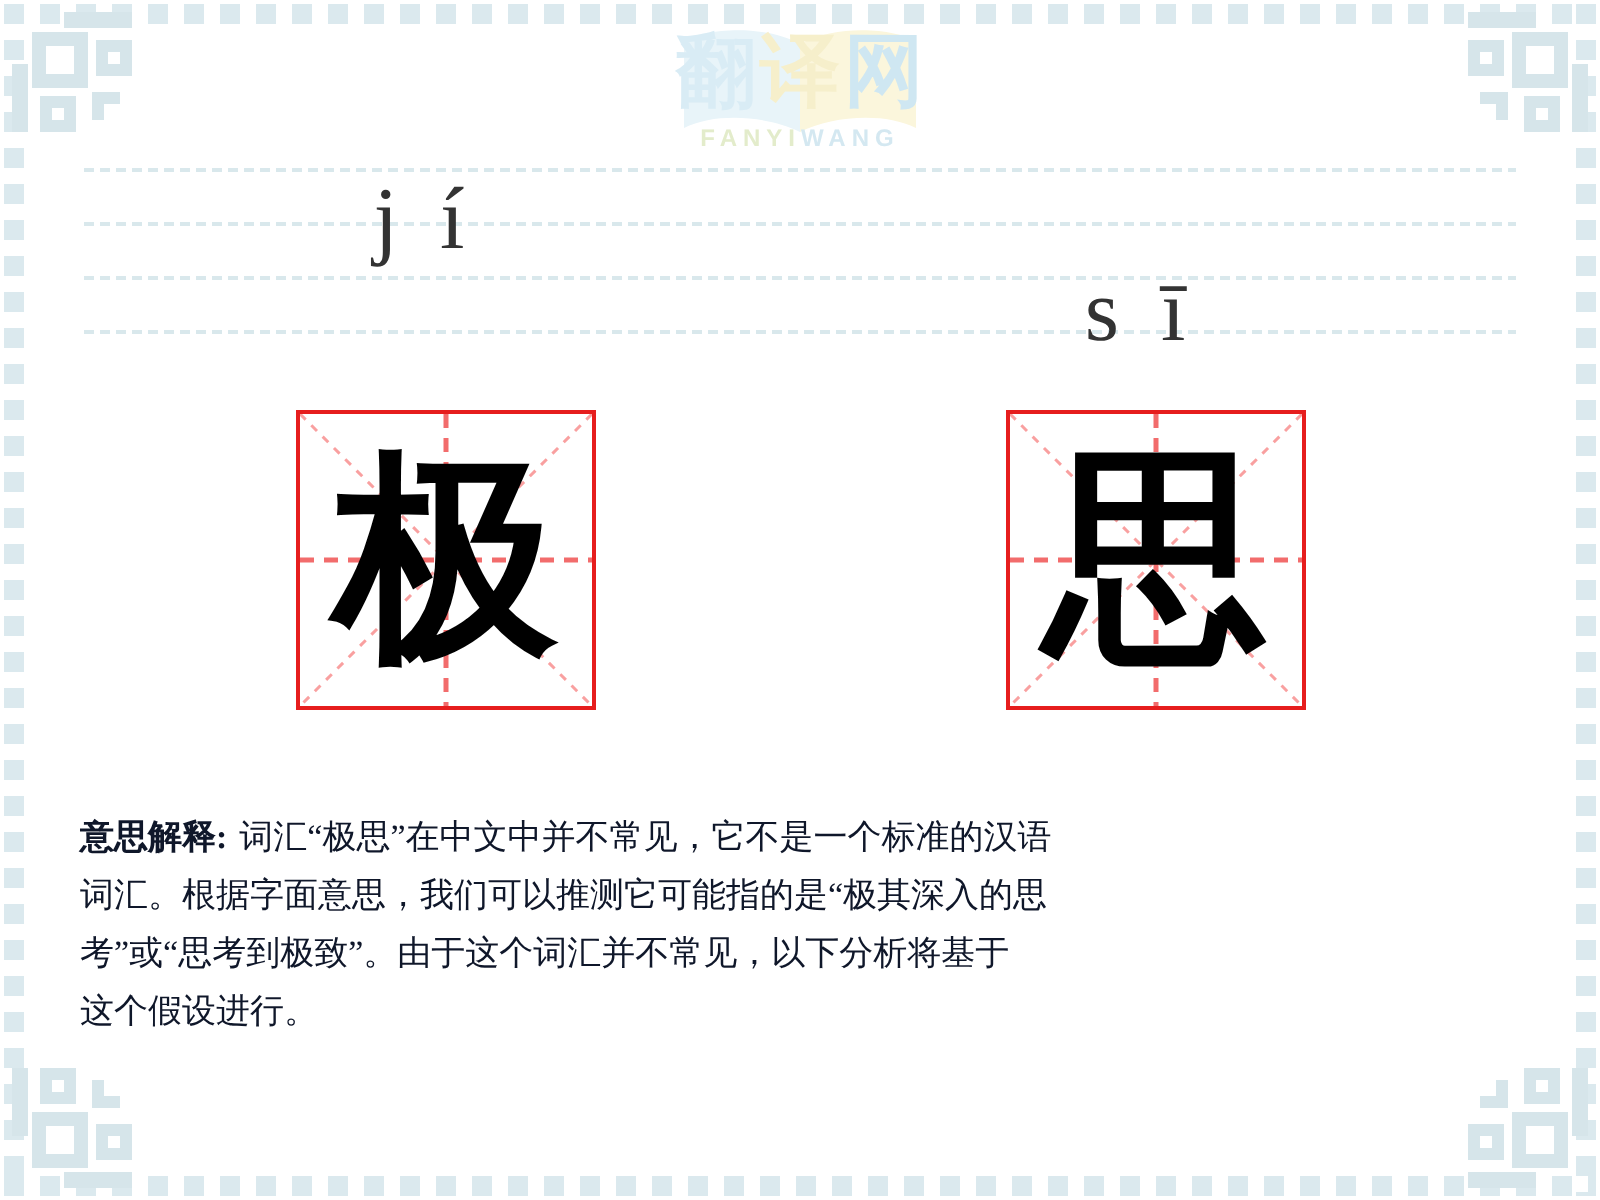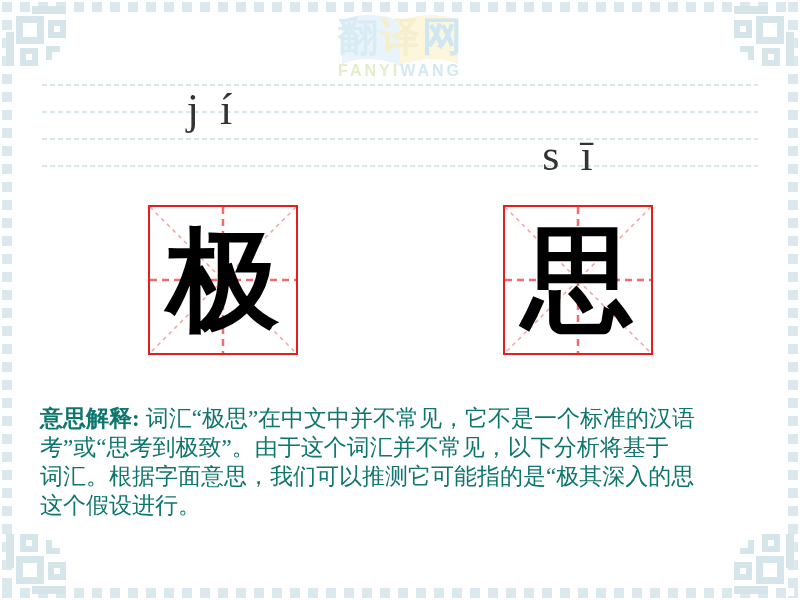--- a/index.html
+++ b/index.html
@@ -40,21 +40,21 @@
     display:flex;justify-content:center;gap:2px;
     font-family:"Liberation Sans", sans-serif;
     font-weight:bold;font-size:40px;line-height:52px;
   }
   .wm-blue{color:#d9ecf5;}
   .wm-yellow{color:#f6efcb;}
   .wm-blue2{color:#cfe7f2;}
   .wm-subtitle{
     position:relative;z-index:1;
     font-family:"Liberation Sans", sans-serif;
-    font-size:16px;font-weight:bold;letter-spacing:3px;
+    font-size:12px;font-weight:bold;letter-spacing:3px;
     color:#e3eccb;
   }
   .wm-subtitle .half2{color:#d4e8f1;}
   
   .guide-line{
     position:absolute;left:42px;width:716px;height:2px;
     background:repeating-linear-gradient(90deg,#d9e8ec 0 5px,transparent 5px 8px);
   }
   .pinyin{
     position:absolute;top:88px;
@@ -76,21 +76,21 @@
   .hanzi-char{
     position:absolute;top:0;left:0;width:100%;height:100%;
     display:flex;align-items:center;justify-content:center;
     font-family:"Liberation Serif", serif;
     font-weight:bold;font-size:112px;line-height:1;color:#000;
   }
   
   .explanation{
     position:absolute;left:40px;top:404px;width:724px;
     font-family:"Liberation Serif", serif;
-    font-size:23px;line-height:29px;color:#0f766e;
+    font-size:17px;line-height:29px;color:#0f172a;
   }
   .explanation .exp-line{white-space:nowrap;}
   .exp-label{font-weight:bold;margin-right:6px;}
 </style>
 </head>
 <body>
 
 <div class="page">
 
   <div class="frame-edge frame-top"></div>
@@ -216,18 +216,18 @@
       <line x1="0" y1="0" x2="146" y2="146" stroke="#f9a0a0" stroke-width="1.5" stroke-dasharray="4 4"></line>
       <line x1="146" y1="0" x2="0" y2="146" stroke="#f9a0a0" stroke-width="1.5" stroke-dasharray="4 4"></line>
       <line x1="73" y1="0" x2="73" y2="146" stroke="#f26c6c" stroke-width="2.5" stroke-dasharray="7 5"></line>
       <line x1="0" y1="73" x2="146" y2="73" stroke="#f26c6c" stroke-width="2.5" stroke-dasharray="7 5"></line>
     </svg>
     <div class="hanzi-char">思</div>
   </div>
 
   <div class="explanation">
     <div class="exp-line"><span class="exp-label">意思解释:</span><span>词汇“极思”在中文中并不常见，它不是一个标准的汉语</span></div>
+    <div class="exp-line">词汇。根据字面意思，我们可以推测它可能指的是“极其深入的思</div>
     <div class="exp-line">考”或“思考到极致”。由于这个词汇并不常见，以下分析将基于</div>
-    <div class="exp-line">词汇。根据字面意思，我们可以推测它可能指的是“极其深入的思</div>
     <div class="exp-line">这个假设进行。</div>
   </div>
 
 </div>
 
 </body></html>

